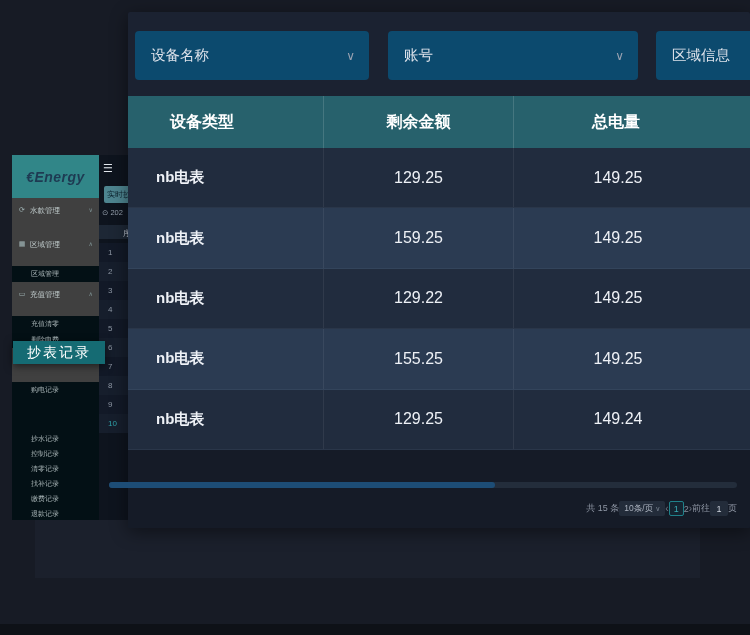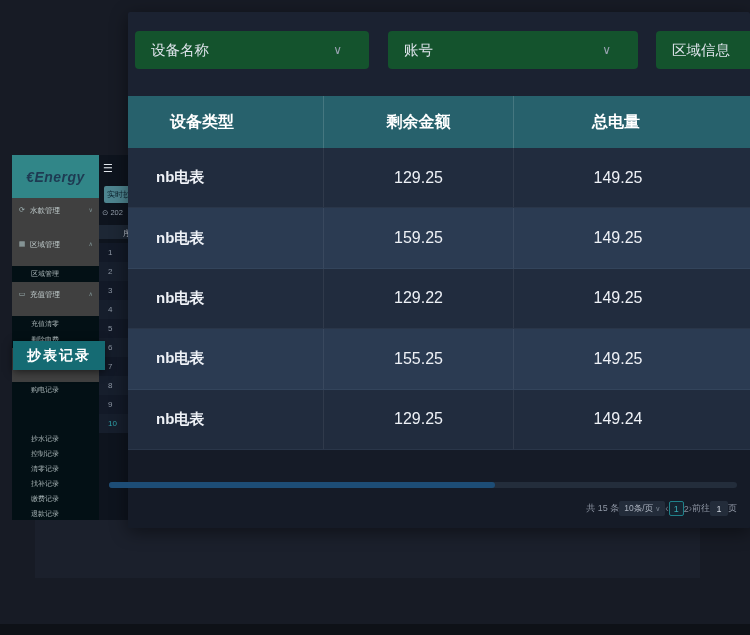--- a/index.html
+++ b/index.html
@@ -30,29 +30,29 @@
   .sidebar{position:absolute;left:12px;top:155px;width:87px;height:365px;background:#404040;z-index:2;overflow:hidden}
   .logo{height:43px;background:#318688;display:flex;align-items:center;justify-content:center;
     font-style:italic;font-weight:bold;font-size:14px;color:#1e3a52;letter-spacing:.5px}
   .msec{display:flex;height:18px;padding:8px 6px;color:#c2cdce;font-size:7.5px;gap:4px;white-space:nowrap}
   .msec .chev{margin-left:auto;font-size:6px;color:#7d9193}
   .micon{font-size:7px;color:#9fb3b4;width:8px;text-align:center}
   .msubwrap{background:#031015}
   .msub{height:16px;line-height:16px;padding-left:19px;color:#a9b5b7;font-size:7px;white-space:nowrap}
   .msub.small{height:15px;line-height:15px}
   .selgap{height:33px}
-  .selbox{position:absolute;left:13px;top:341px;width:92px;height:29px;background:#156b73;z-index:5;
-    display:flex;align-items:center;justify-content:center;color:#ffffff;font-weight:bold;font-size:14px;
+  .selbox{position:absolute;left:13px;top:341px;width:92px;height:23px;background:#156b73;z-index:5;
+    display:flex;align-items:center;justify-content:center;color:#ffffff;font-weight:normal;font-size:14px;
     letter-spacing:2px;box-shadow:0 2px 8px rgba(0,0,0,.55);white-space:nowrap}
 
   
   .modal{position:absolute;left:128px;top:12px;width:622px;height:516px;background:#1b2231;z-index:10;
     border-radius:2px;overflow:hidden;box-shadow:0 4px 18px rgba(0,0,0,.45)}
-  .dd{position:absolute;height:38px;background:#14532d;border-radius:4px;display:flex;align-items:center;
-    padding:0 27px 0 16px;color:#dee3eb;font-size:14.5px;box-sizing:border-box;white-space:nowrap}
+  .dd{position:absolute;height:49px;background:#0c4a6e;border-radius:4px;display:flex;align-items:center;
+    padding:0 14px 0 16px;color:#dee3eb;font-size:14.5px;box-sizing:border-box;white-space:nowrap}
   .dd .chev{margin-left:auto;color:#99a2b1;font-size:12px}
   .dd1{left:7px;top:19px;width:234px}
   .dd2{left:260px;top:19px;width:250px}
   .dd3{left:528px;top:19px;width:226px}
   .thead{position:absolute;left:0;top:84px;width:622px;height:52px;background:#27616c;display:flex}
   .th{display:flex;align-items:center;justify-content:center;color:#ffffff;font-size:16px;font-weight:700;
     border-right:1px solid rgba(255,255,255,.14);box-sizing:border-box;white-space:nowrap}
   .th1{width:196px;justify-content:flex-start;padding-left:42px}
   .th2{width:190px}
   .th3{flex:1;border-right:none;padding-right:32px}

